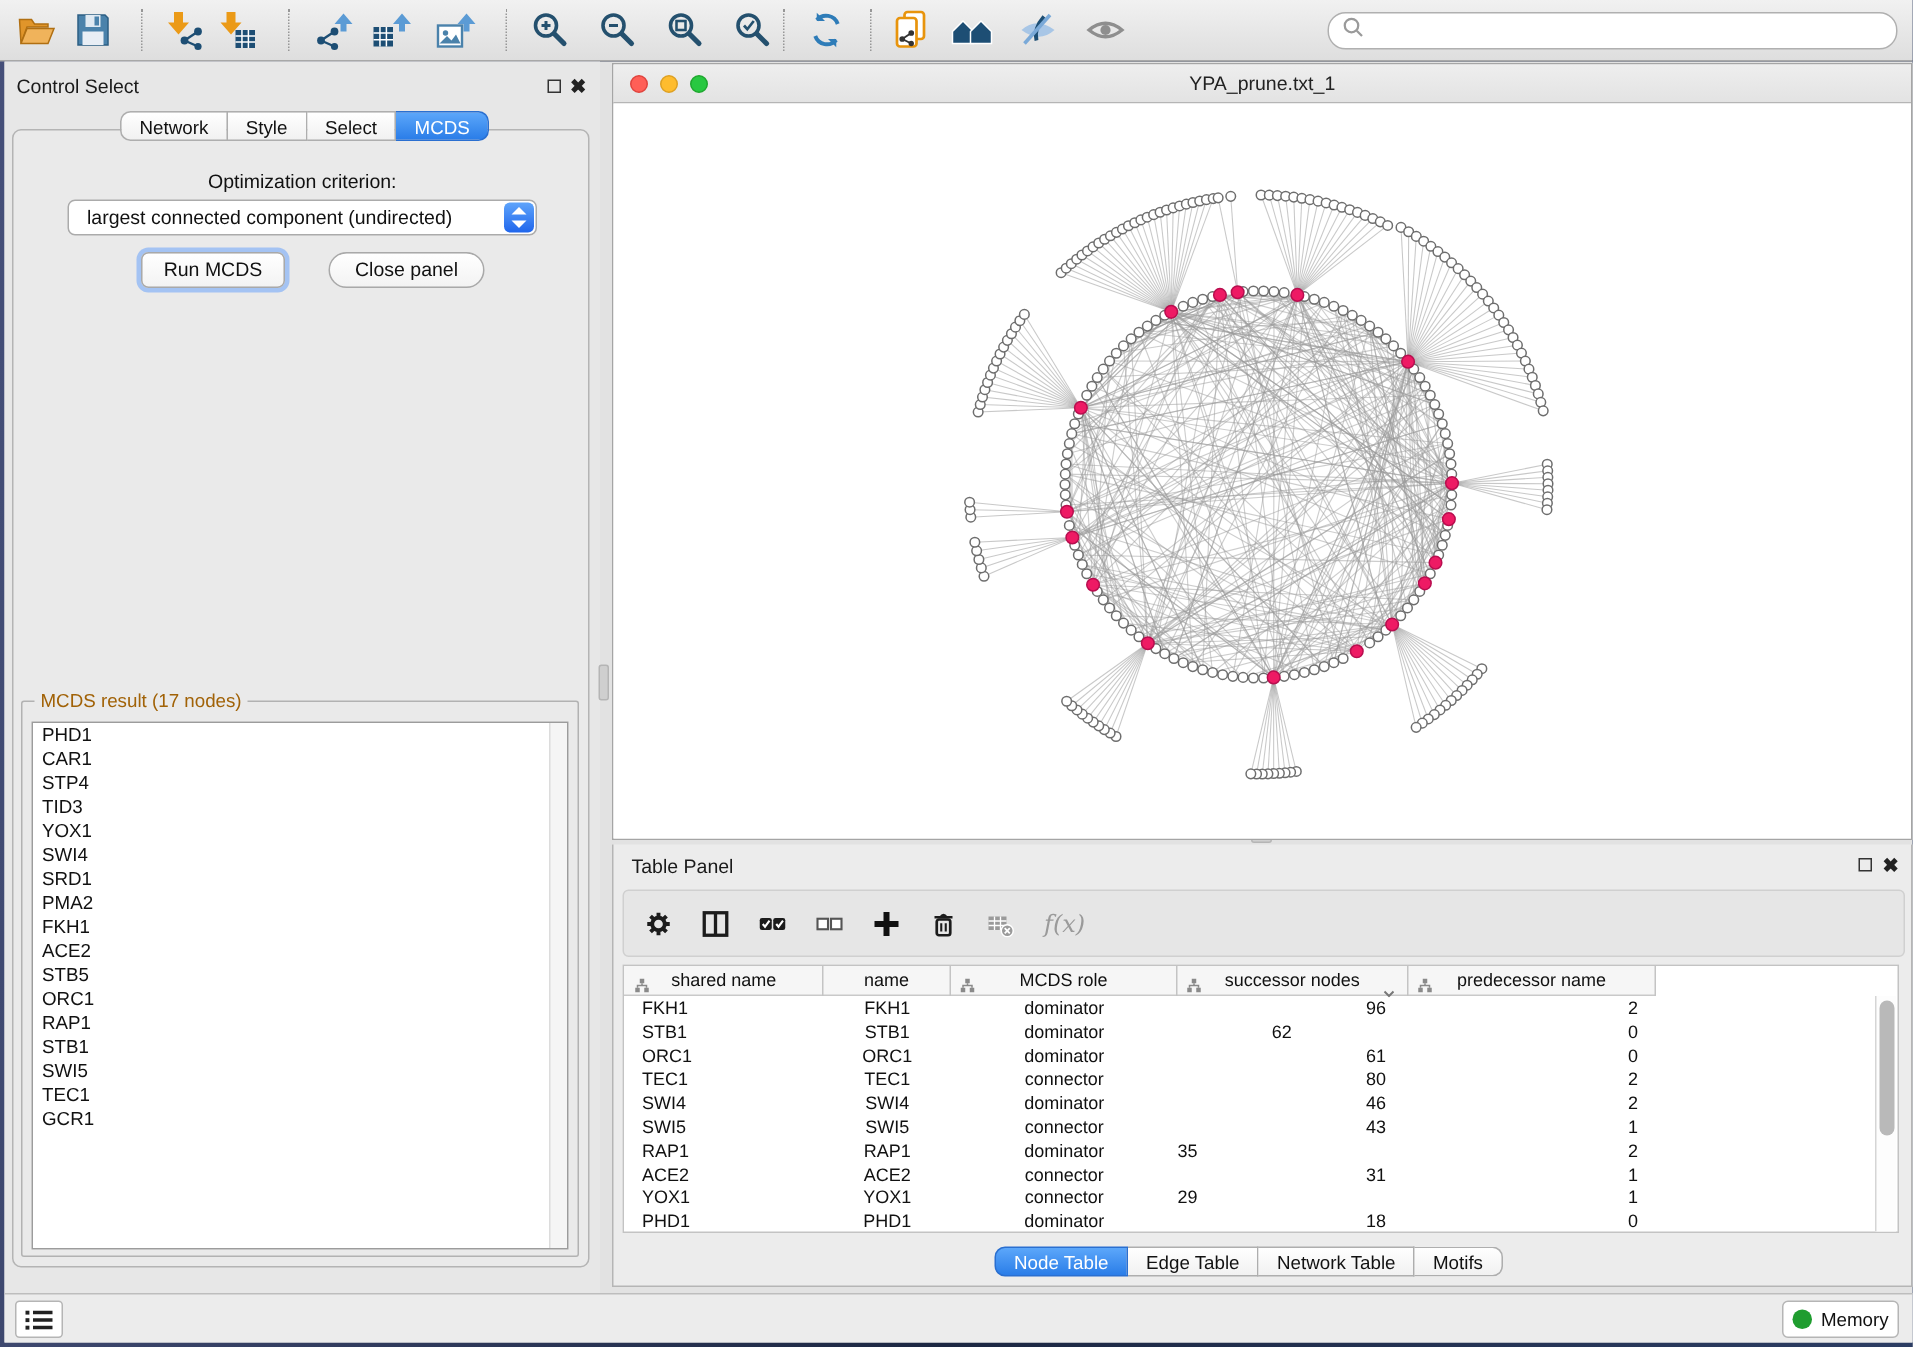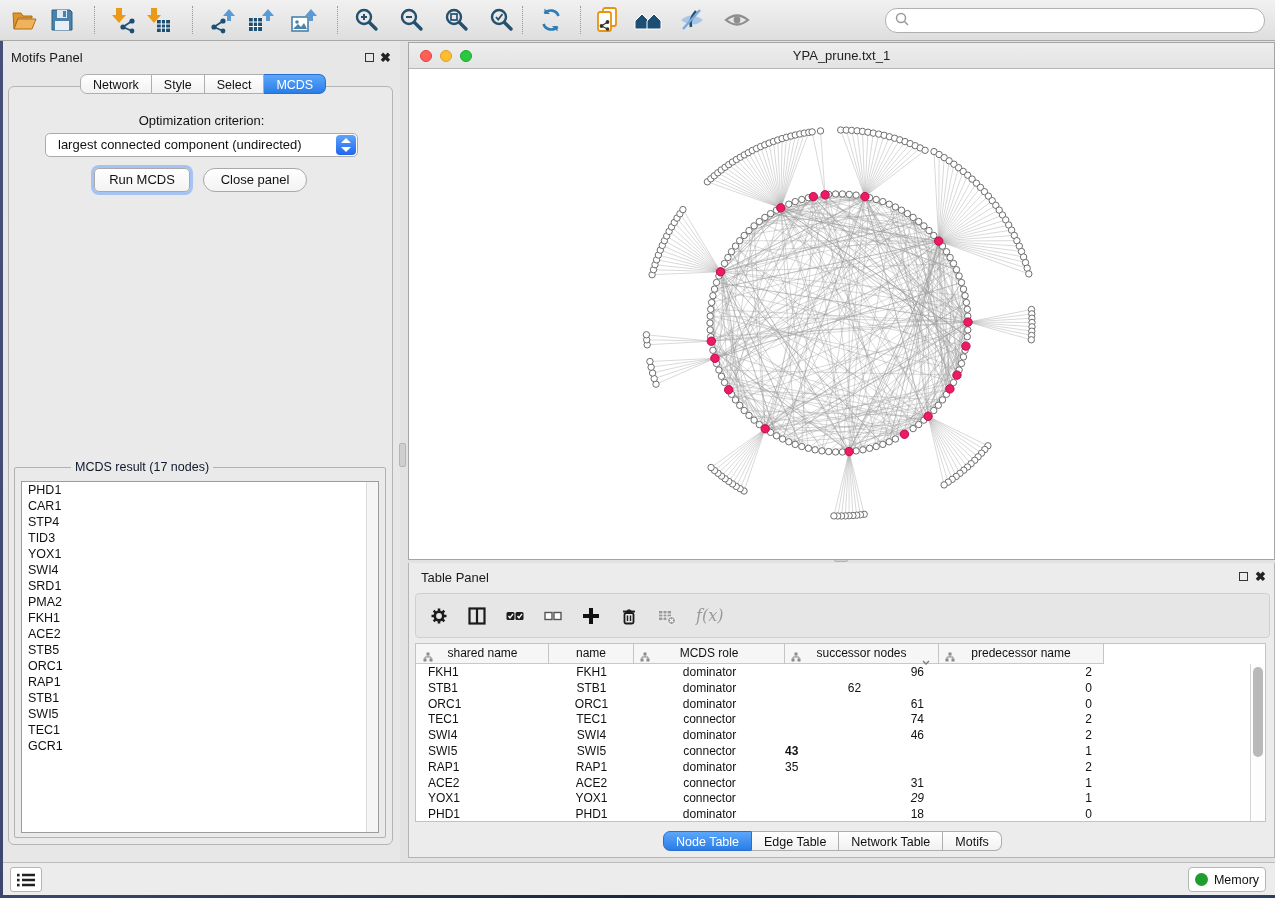--- a/index.html
+++ b/index.html
@@ -37,23 +37,23 @@
   #opt-select { left:42px; top:92px; width:313px; height:24px; background:#fff; border:1px solid #ababab;
     border-radius:5px; font-size:13px; color:#111; line-height:22px; padding-left:12px; cursor:pointer; }
   #opt-stepper { position:absolute; right:1px; top:1px; width:20px; height:20px; border-radius:4px;
     background:linear-gradient(#5ea4fb,#2066ec); }
   .arr-up,.arr-dn { position:absolute; left:5px; width:0; height:0; border-left:5px solid transparent; border-right:5px solid transparent; }
   .arr-up { top:3px; border-bottom:5px solid #fff; }
   .arr-dn { bottom:3px; border-top:5px solid #fff; }
   .pushbtn { position:absolute; height:24px; background:linear-gradient(#ffffff,#f3f3f3);
     border:1px solid #a9a9a9; border-radius:5px; font-size:13px; color:#111; text-align:center; line-height:22px; cursor:pointer; }
   #btn-run { left:91px; top:127px; width:96px; box-shadow:0 0 0 3px rgba(106,163,249,.55); }
-  #btn-close { left:200px; top:127px; width:104px;border-radius:12px; }
+  #btn-close { left:216px; top:127px; width:104px;border-radius:12px; }
   #mcds-group { left:11px; top:426px; width:372px; height:371px; border:1px solid #b2b2b2; border-radius:2px; }
-  #mcds-legend { position:absolute; left:8px; top:-8px; background:#eaeaea; padding:0 4px; font-size:12.5px; color:#0f172a;margin-left:48px; }
+  #mcds-legend { position:absolute; left:8px; top:-8px; background:#eaeaea; padding:0 4px; font-size:12.5px; color:#a16207; }
   #mcds-list { position:absolute; left:6px; top:13px; width:358px; height:352px; background:#fff;
     border:1px solid #9c9c9c; overflow:hidden; }
   #mcds-scroll { position:absolute; right:0; top:0; width:12px; height:100%; background:#f5f5f5; border-left:1px solid #dcdcdc; }
   .mcds-item { font-size:12.5px; color:#111; line-height:16px; padding-left:6px; cursor:default; }
 
   
   #vsplit-grip { left:399px; top:443px; width:7px; height:24px; background:#cfcfcf; border:1px solid #b5b5b5; border-radius:2px; }
   #hsplit-grip { left:834px; top:555px; width:14px; height:7px; background:#cfcfcf; border:1px solid #b5b5b5; border-radius:2px; }
 
   
@@ -238,21 +238,21 @@
   <div id="searchbox">
     <span><svg width="16" height="16">
           <circle cx="7" cy="7" r="4.5" fill="none" stroke="#9a9a9a" stroke-width="1.5"></circle>
           <path d="M10.5 10.5L14 14" stroke="#9a9a9a" stroke-width="1.5"></path>
         </svg></span>
     <input type="text" value="" style="">
   </div>
 </div>
 
 <div class="abs" id="ctlpanel">
-  <div class="abs" id="ctl-title">Motifs Panel</div>
+  <div class="abs" id="ctl-title">Control Select</div>
   <div class="abs winbtn-float" style="left:362px;top:12px"></div>
   <div class="abs winbtn-close" style="left:377px;top:11px">✖</div>
   <div class="abs" id="ctl-tabbox"></div>
   <div class="segbar" id="ctl-tabs" style="left:77px;top:33px">
       <div class="seg-tab">Network</div>
       <div class="seg-tab">Style</div>
       <div class="seg-tab">Select</div>
       <div class="seg-tab active">MCDS</div>
     </div>
   <div class="abs" id="opt-select">
@@ -1120,56 +1120,56 @@
           <div class="tcell" style="left: 1px; width: 132px; text-align: left; padding-left: 11px;">ORC1</div>
           <div class="tcell" style="left: 133px; width: 85px; text-align: center;">ORC1</div>
           <div class="tcell" style="left: 218px; width: 151px; text-align: center;">dominator</div>
           <div class="tcell" style="left: 369px; width: 154px; text-align: right; padding-right: 15px;">61</div>
           <div class="tcell" style="left: 523px; width: 165px; text-align: right; padding-right: 12px;">0</div>
         </div>
         <div class="trow" style="top: 67.4px;">
           <div class="tcell" style="left: 1px; width: 132px; text-align: left; padding-left: 11px;">TEC1</div>
           <div class="tcell" style="left: 133px; width: 85px; text-align: center;">TEC1</div>
           <div class="tcell" style="left: 218px; width: 151px; text-align: center;">connector</div>
-          <div class="tcell" style="left: 369px; width: 154px; text-align: right; padding-right: 15px;">74</div>
+          <div class="tcell" style="left: 369px; width: 154px; text-align: right; padding-right: 15px;">80</div>
           <div class="tcell" style="left: 523px; width: 165px; text-align: right; padding-right: 12px;">2</div>
         </div>
         <div class="trow" style="top: 83.2px;">
           <div class="tcell" style="left: 1px; width: 132px; text-align: left; padding-left: 11px;">SWI4</div>
           <div class="tcell" style="left: 133px; width: 85px; text-align: center;">SWI4</div>
           <div class="tcell" style="left: 218px; width: 151px; text-align: center;">dominator</div>
           <div class="tcell" style="left: 369px; width: 154px; text-align: right; padding-right: 15px;">46</div>
           <div class="tcell" style="left: 523px; width: 165px; text-align: right; padding-right: 12px;">2</div>
         </div>
         <div class="trow" style="top: 99px;">
           <div class="tcell" style="left: 1px; width: 132px; text-align: left; padding-left: 11px;">SWI5</div>
           <div class="tcell" style="left: 133px; width: 85px; text-align: center;">SWI5</div>
           <div class="tcell" style="left: 218px; width: 151px; text-align: center;">connector</div>
-          <div class="tcell" style="left: 369px; width: 154px; padding-right: 15px; font-weight: bold;">43</div>
+          <div class="tcell" style="left: 369px; width: 154px; text-align: right; padding-right: 15px;">43</div>
           <div class="tcell" style="left: 523px; width: 165px; text-align: right; padding-right: 12px;">1</div>
         </div>
         <div class="trow" style="top: 114.8px;">
           <div class="tcell" style="left: 1px; width: 132px; text-align: left; padding-left: 11px;">RAP1</div>
           <div class="tcell" style="left: 133px; width: 85px; text-align: center;">RAP1</div>
           <div class="tcell" style="left: 218px; width: 151px; text-align: center;">dominator</div>
           <div class="tcell" style="left: 369px; width: 154px; padding-right: 15px;">35</div>
           <div class="tcell" style="left: 523px; width: 165px; text-align: right; padding-right: 12px;">2</div>
         </div>
         <div class="trow" style="top: 130.6px;">
           <div class="tcell" style="left: 1px; width: 132px; text-align: left; padding-left: 11px;">ACE2</div>
           <div class="tcell" style="left: 133px; width: 85px; text-align: center;">ACE2</div>
           <div class="tcell" style="left: 218px; width: 151px; text-align: center;">connector</div>
           <div class="tcell" style="left: 369px; width: 154px; text-align: right; padding-right: 15px;">31</div>
           <div class="tcell" style="left: 523px; width: 165px; text-align: right; padding-right: 12px;">1</div>
         </div>
         <div class="trow" style="top: 146.4px;">
           <div class="tcell" style="left: 1px; width: 132px; text-align: left; padding-left: 11px;">YOX1</div>
           <div class="tcell" style="left: 133px; width: 85px; text-align: center;">YOX1</div>
           <div class="tcell" style="left: 218px; width: 151px; text-align: center;">connector</div>
-          <div class="tcell" style="left: 369px; width: 154px; text-align: right; padding-right: 15px; font-style: italic;">29</div>
+          <div class="tcell" style="left: 369px; width: 154px; padding-right: 15px;">29</div>
           <div class="tcell" style="left: 523px; width: 165px; text-align: right; padding-right: 12px;">1</div>
         </div>
         <div class="trow" style="top: 162.2px;">
           <div class="tcell" style="left: 1px; width: 132px; text-align: left; padding-left: 11px;">PHD1</div>
           <div class="tcell" style="left: 133px; width: 85px; text-align: center;">PHD1</div>
           <div class="tcell" style="left: 218px; width: 151px; text-align: center;">dominator</div>
           <div class="tcell" style="left: 369px; width: 154px; text-align: right; padding-right: 15px;">18</div>
           <div class="tcell" style="left: 523px; width: 165px; text-align: right; padding-right: 12px;">0</div>
         </div>
       </div>

